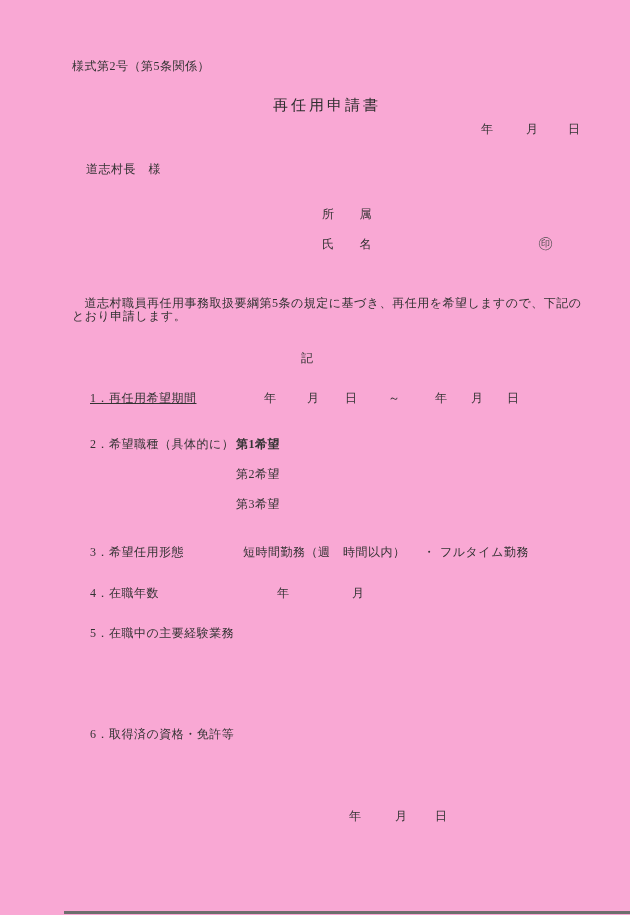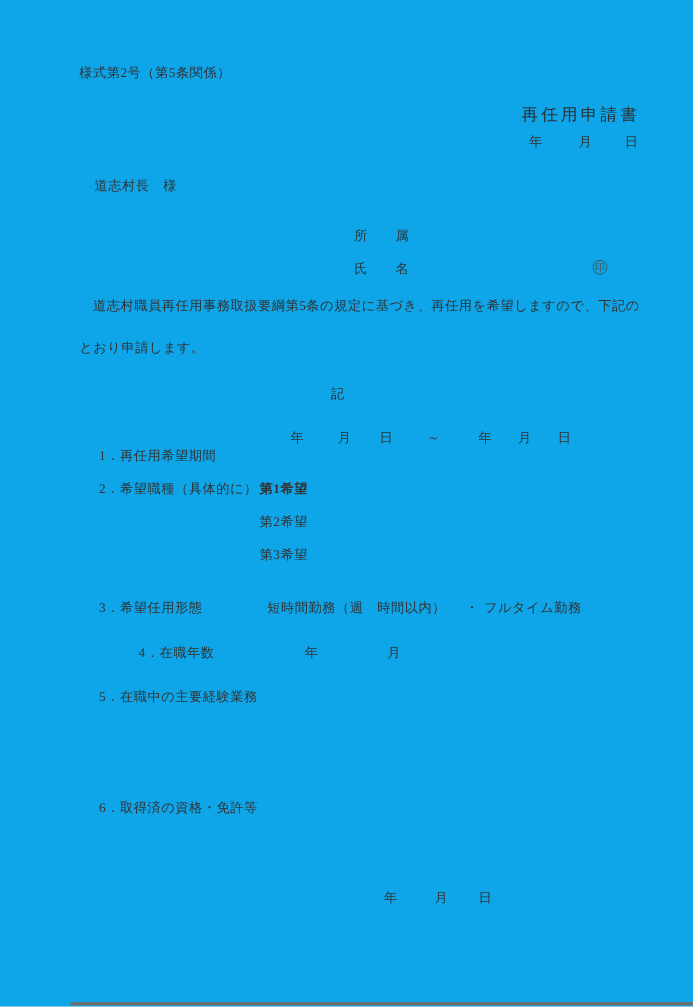--- a/index.html
+++ b/index.html
@@ -1,33 +1,33 @@
 <!DOCTYPE html>
 <html><head>
 <meta charset="utf-8">
 <style>
   html,body { margin:0; padding:0; background:#e8e8e8; }
   .page {
     position:relative;
     width:630px; height:915px;
-    background:#0ea5e9;
+    background:#f9a8d4;
     overflow:hidden;
     font-family:"Liberation Serif","DejaVu Serif",serif;
     color:#333;
     font-size:12px;
   }
   .t {
     position:absolute;
     white-space:pre;
     line-height:1.25;
     letter-spacing:0.5px;
   }
   .title {
     left:72px; top:96px; width:510px;
-    text-align:right;
+    text-align:center;
     font-size:15px;
     letter-spacing:3px;
     color:#2e2e2e;
   }
   .seal {
     font-size:15px;
     color:#4a4a4a;
     letter-spacing:0;
   }
   .bottom-rule {
@@ -49,46 +49,46 @@
   <div class="t" style="left:481px; top:122px;">年</div>
   <div class="t" style="left:526px; top:122px;">月</div>
   <div class="t" style="left:568px; top:122px;">日</div>
 
   <div class="t" style="left:86px; top:162px;text-align:right;">道志村長　様</div>
 
   <div class="t" style="left:322px; top:207px;">所　　属</div>
   <div class="t" style="left:322px; top:237px;">氏　　名</div>
   <div class="t seal" style="left:538px; top:234px;">㊞</div>
 
-  <div class="t" style="left:72px; top:271px;">　道志村職員再任用事務取扱要綱第5条の規定に基づき、再任用を希望しますので、下記の</div>
+  <div class="t" style="left:72px; top:296px;">　道志村職員再任用事務取扱要綱第5条の規定に基づき、再任用を希望しますので、下記の</div>
   <div class="t" style="left:72px; top:309px;">とおり申請します。</div>
 
   <div class="t" style="left:301px; top:351px;">記</div>
 
-  <div class="t" style="left:90px; top:407px;">1．再任用希望期間</div>
+  <div class="t" style="left:90px; top:391px;text-decoration:underline;">1．再任用希望期間</div>
   <div class="t" style="left:264px; top:391px;">年</div>
   <div class="t" style="left:307px; top:391px;">月</div>
   <div class="t" style="left:345px; top:391px;">日</div>
   <div class="t" style="left:388px; top:391px;">～</div>
   <div class="t" style="left:435px; top:391px;">年</div>
   <div class="t" style="left:471px; top:391px;">月</div>
   <div class="t" style="left:507px; top:391px;">日</div>
 
   <div class="t" style="left:90px; top:437px;">2．希望職種（具体的に）</div>
   <div class="t" style="left:236px; top:437px;font-weight:bold;">第1希望</div>
   <div class="t" style="left:236px; top:467px;">第2希望</div>
   <div class="t" style="left:236px; top:497px;">第3希望</div>
 
   <div class="t" style="left:90px; top:545px;">3．希望任用形態</div>
   <div class="t" style="left:243px; top:545px;">短時間勤務（週</div>
   <div class="t" style="left:343px; top:545px;">時間以内）</div>
   <div class="t" style="left:423px; top:545px;">・</div>
   <div class="t" style="left:440px; top:545px;text-align:right;">フルタイム勤務</div>
 
-  <div class="t" style="left:90px; top:586px;margin-left:36px;">4．在職年数</div>
+  <div class="t" style="left:90px; top:586px;">4．在職年数</div>
   <div class="t" style="left:277px; top:586px;">年</div>
   <div class="t" style="left:352px; top:586px;">月</div>
 
   <div class="t" style="left:90px; top:626px;">5．在職中の主要経験業務</div>
 
   <div class="t" style="left:90px; top:727px;">6．取得済の資格・免許等</div>
 
   <div class="t" style="left:349px; top:809px;">年</div>
   <div class="t" style="left:395px; top:809px;">月</div>
   <div class="t" style="left:435px; top:809px;">日</div>

